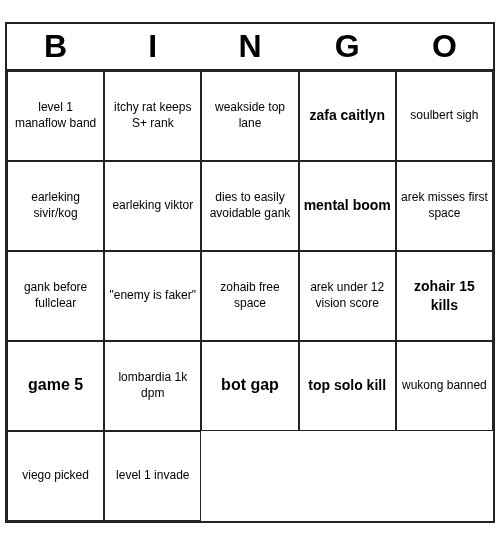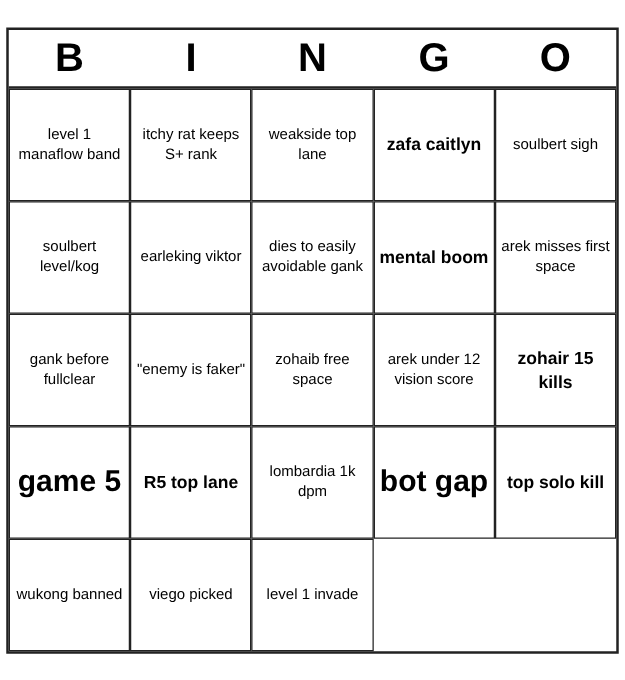--- a/index.html
+++ b/index.html
@@ -39,21 +39,21 @@
       min-height: 90px;
       display: flex;
       align-items: center;
       justify-content: center;
       text-align: center;
       padding: 4px;
       font-size: 12px;
       line-height: 1.3;
     }
     .bingo-cell.large-text {
-      font-size: 24px;
+      font-size: 16px;
       font-weight: bold;
     }
     .bingo-cell.medium-text {
       font-size: 14px;
       font-weight: bold;
     }
   </style>
 </head>
 <body>
 
@@ -64,32 +64,31 @@
       <div class="bingo-letter">N</div>
       <div class="bingo-letter">G</div>
       <div class="bingo-letter">O</div>
     </div>
   <div class="bingo-grid">
   <div class="bingo-cell">level 1 manaflow band</div>
       <div class="bingo-cell">itchy rat keeps S+ rank</div>
       <div class="bingo-cell">weakside top lane</div>
       <div class="bingo-cell medium-text">zafa caitlyn</div>
       <div class="bingo-cell">soulbert sigh</div>
-      <div class="bingo-cell">soulbert level/kog</div>
+      <div class="bingo-cell">earleking sivir/kog</div>
       <div class="bingo-cell">earleking viktor</div>
       <div class="bingo-cell">dies to easily avoidable gank</div>
       <div class="bingo-cell medium-text">mental boom</div>
       <div class="bingo-cell">arek misses first space</div>
       <div class="bingo-cell">gank before fullclear</div>
       <div class="bingo-cell">"enemy is faker"</div>
       <div class="bingo-cell">zohaib free space</div>
       <div class="bingo-cell">arek under 12 vision score</div>
       <div class="bingo-cell medium-text">zohair 15 kills</div>
       <div class="bingo-cell large-text">game 5</div>
-      <div class="bingo-cell medium-text">R5 top lane</div>
       <div class="bingo-cell">lombardia 1k dpm</div>
       <div class="bingo-cell large-text">bot gap</div>
       <div class="bingo-cell medium-text">top solo kill</div>
       <div class="bingo-cell">wukong banned</div>
       <div class="bingo-cell">viego picked</div>
       <div class="bingo-cell">level 1 invade</div>
     </div>
 </div>
 
 </body></html>

